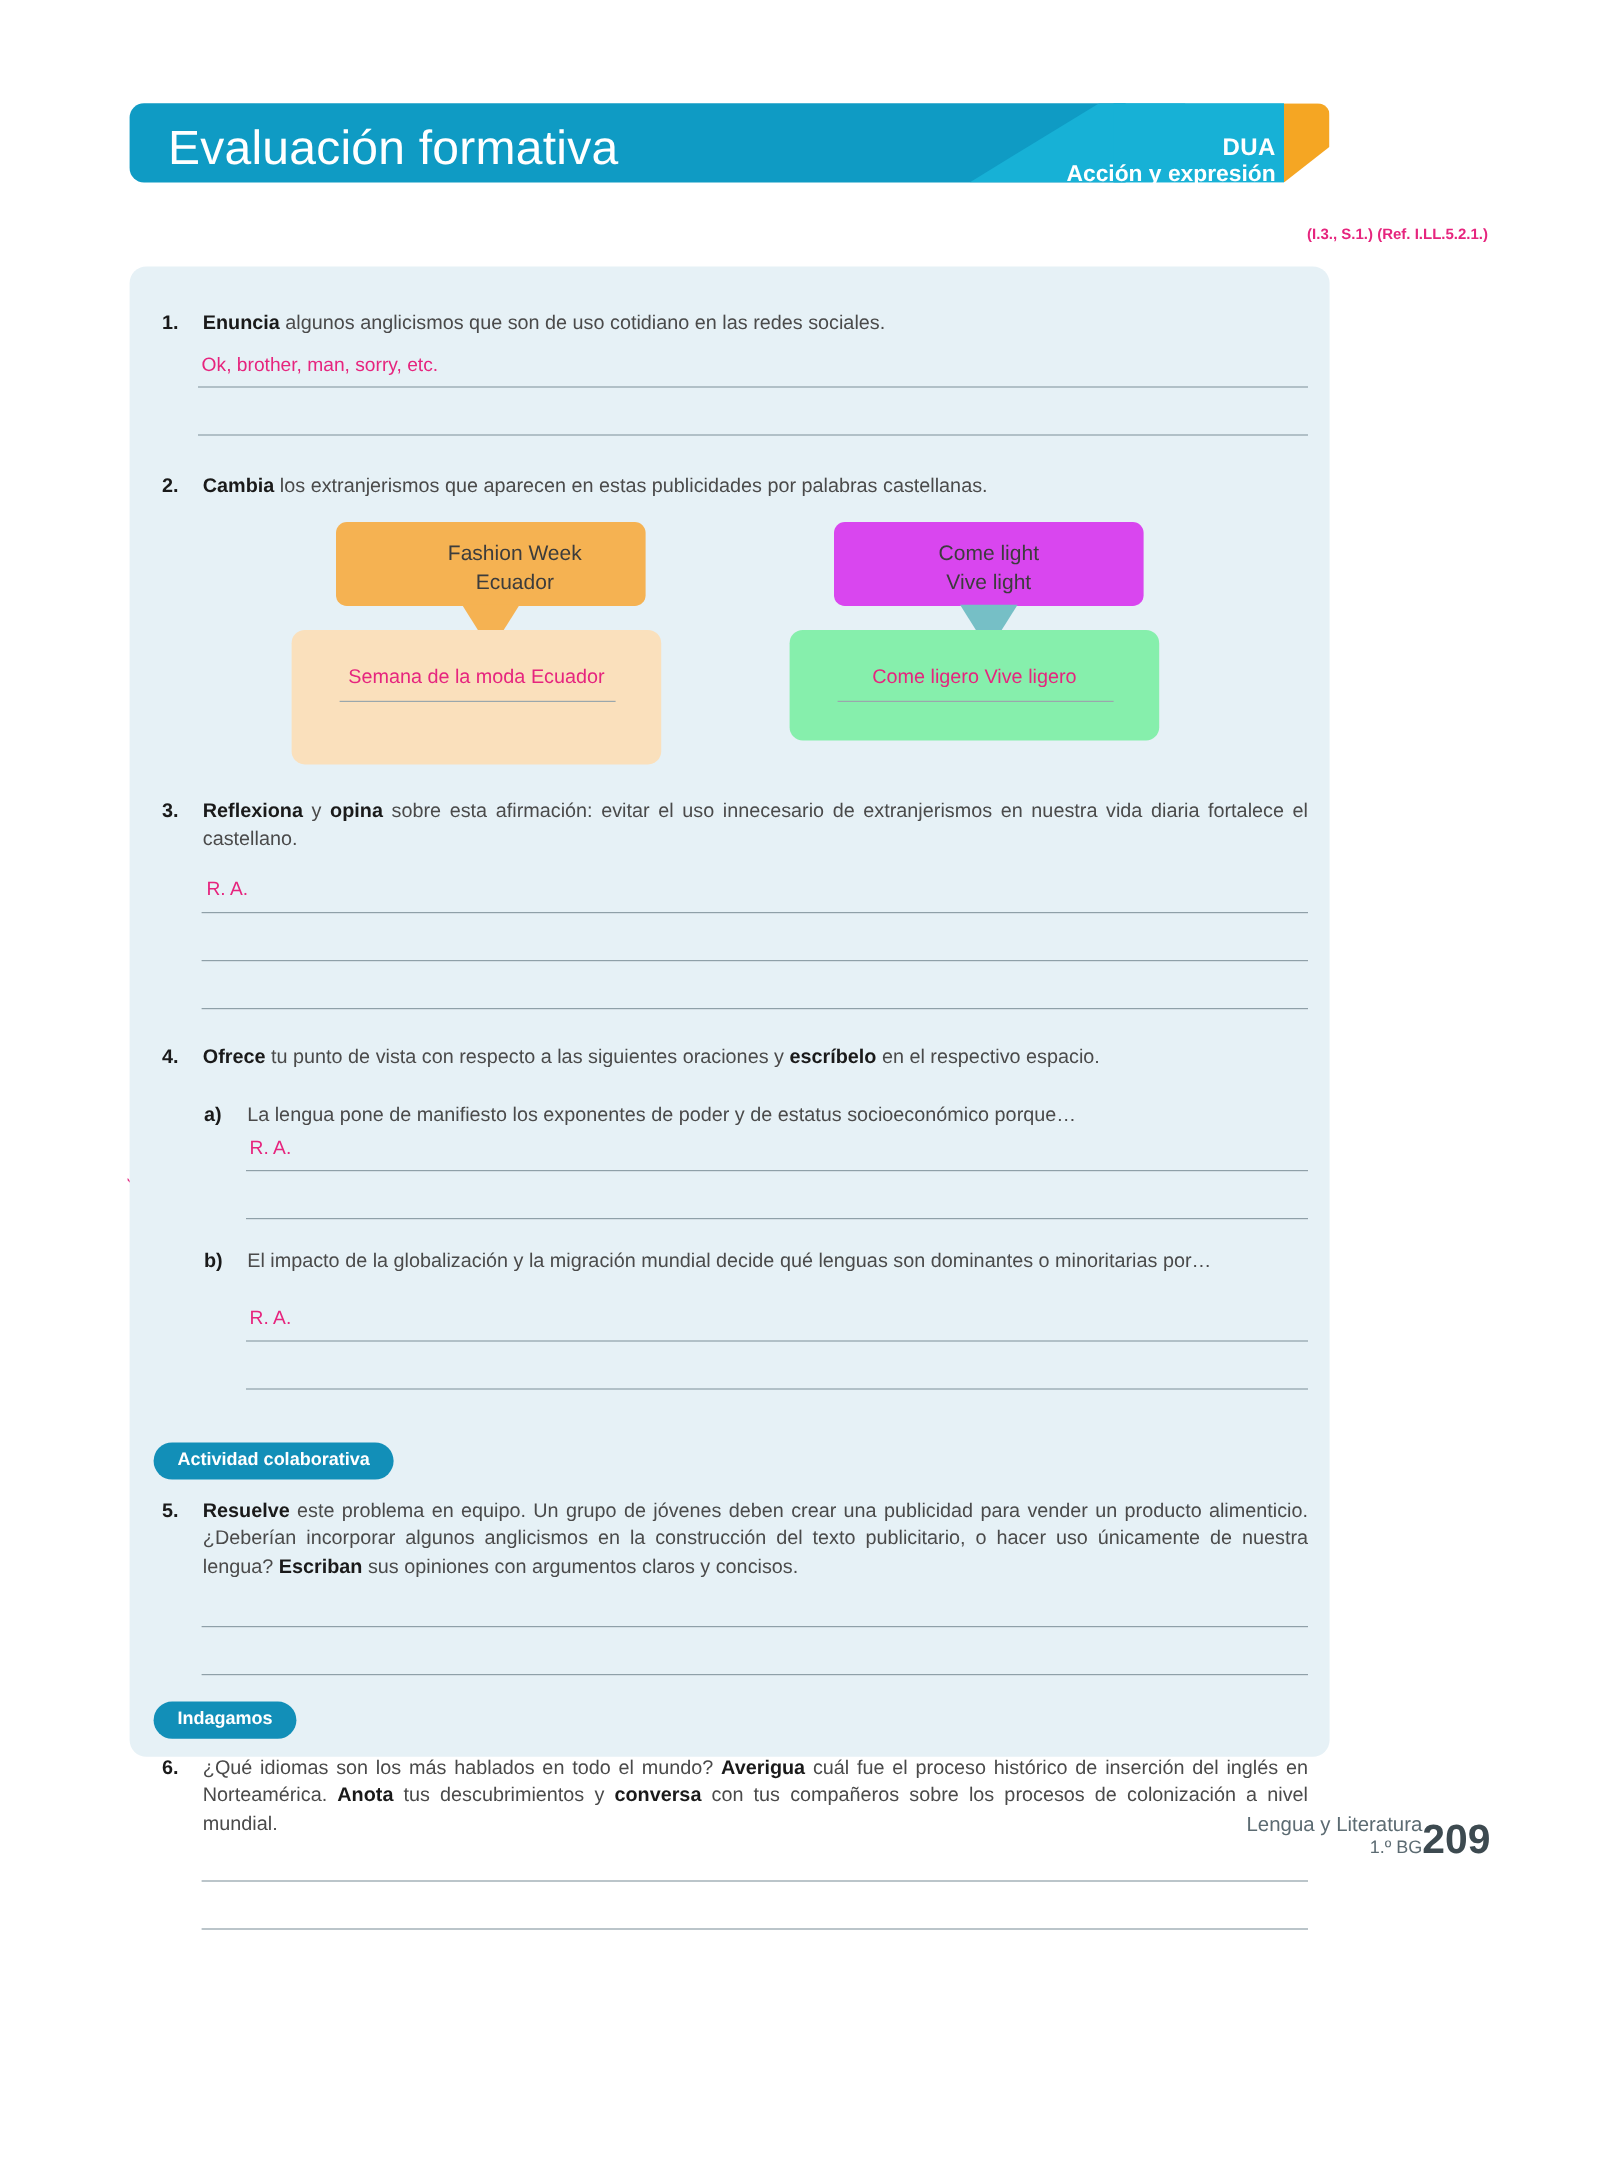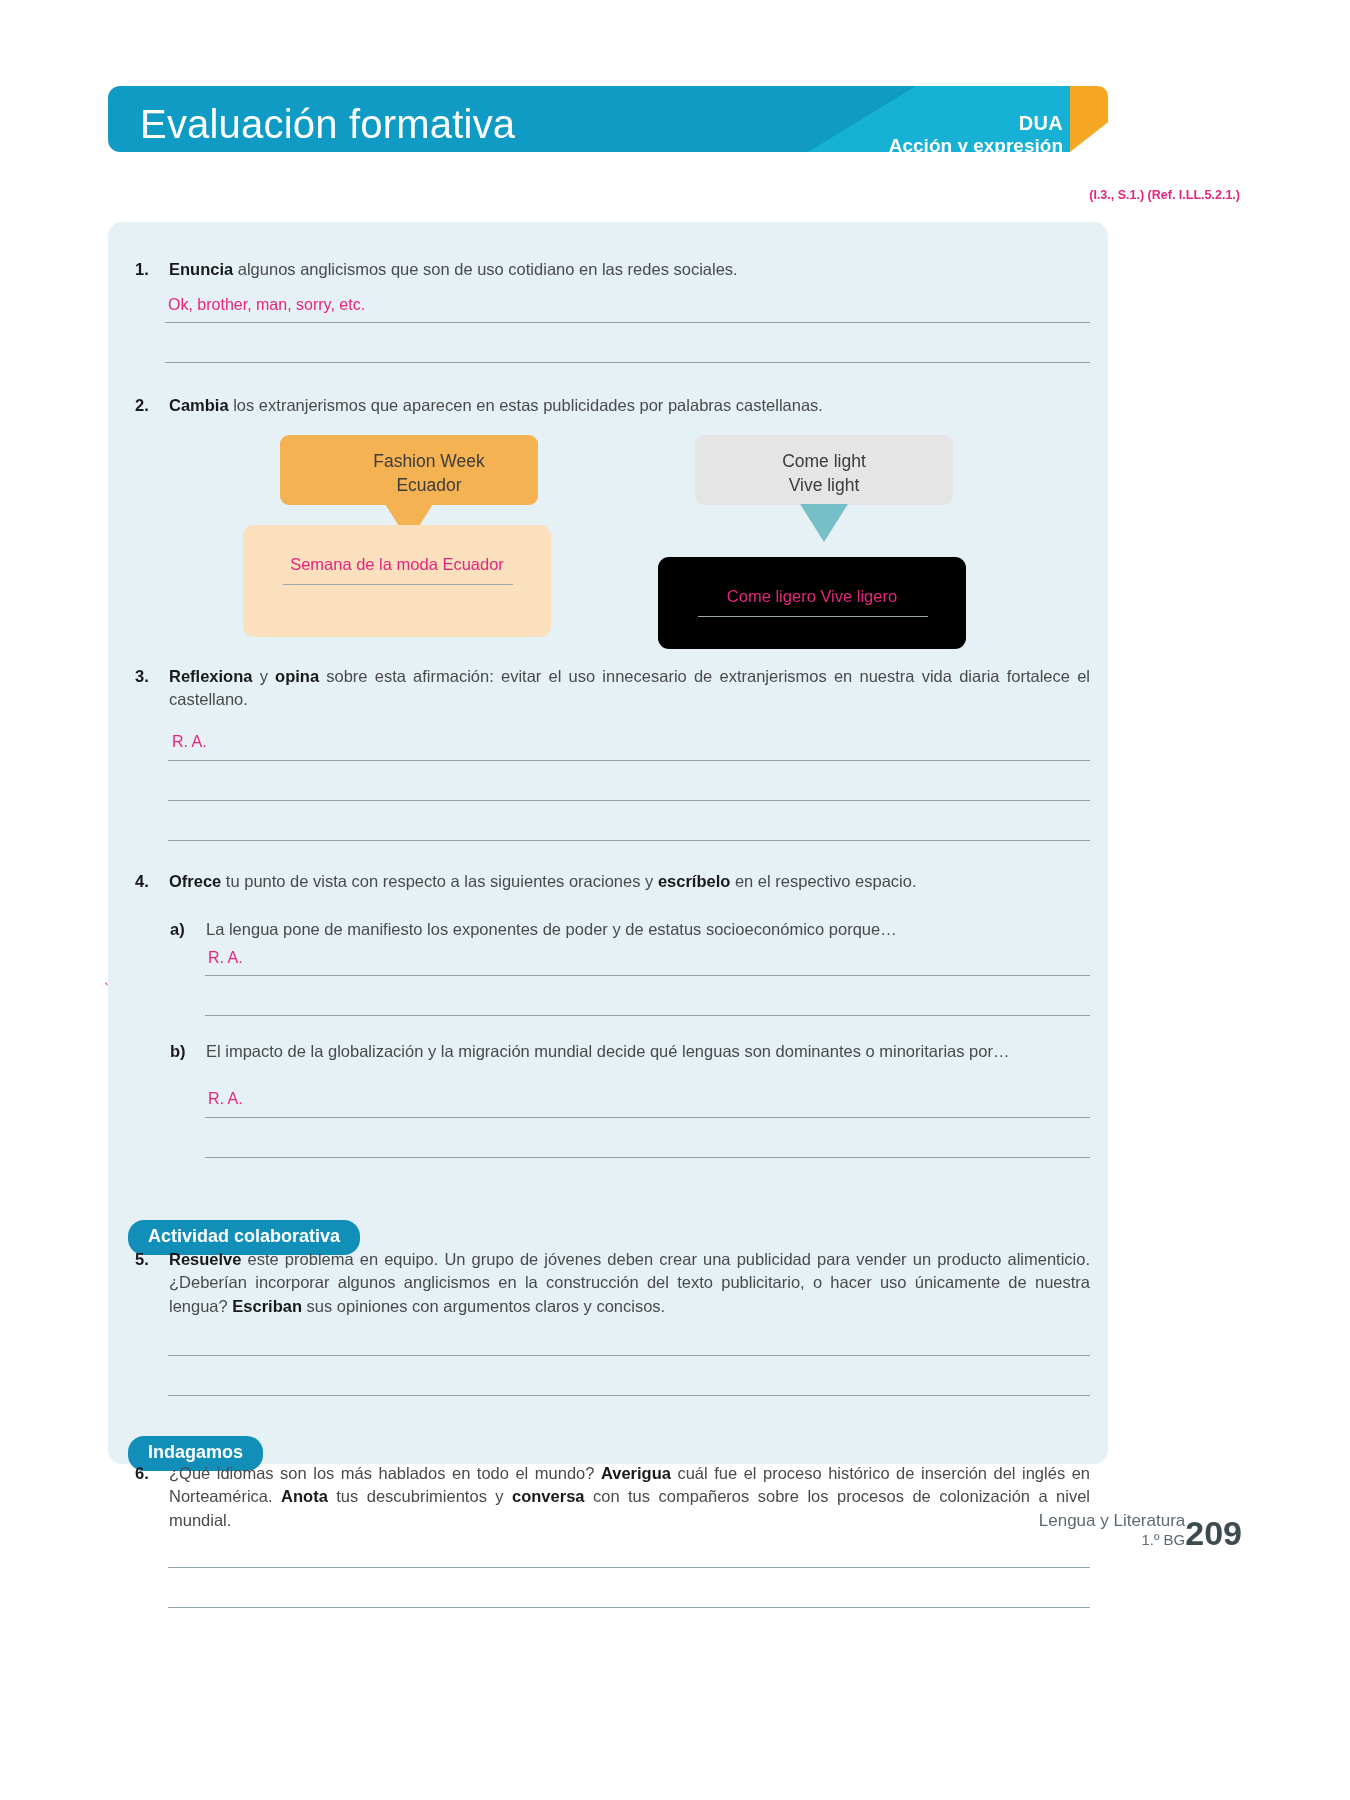--- a/index.html
+++ b/index.html
@@ -171,62 +171,61 @@
   .bubble {
     position: absolute;
     border-radius: 9px;
     text-align: center;
     font-size: 17.5px;
     color: #3c3c3c;
     line-height: 1.38;
     padding-top: 14px;
   }
   .bubble-orange { background: #F5B252; }
-  .bubble-teal   { background: #e5e5e5; }
+  .bubble-teal   { background: #d946ef; }
 
   .bubble-tail {
     position: absolute;
     width: 0; height: 0;
     border-left: 24px solid transparent;
     border-right: 24px solid transparent;
   }
   .tail-orange { border-top: 38px solid #F5B252; }
   .tail-teal   { border-top: 38px solid #76BFC6; }
 
   .ansbox {
     position: absolute;
     border-radius: 11px;
   }
   .ansbox-orange { background: #FAE0BC; }
-  .ansbox-teal   { background: #000000; margin-top: 32px; }
+  .ansbox-teal   { background: #86efac; }
 
   .ansbox-text {
     position: absolute;
     width: 100%;
     text-align: center;
     font-size: 16.5px;
     color: #E6257E;
   }
   .ansbox-rule {
     position: absolute;
     height: 1px;
     background: #9AA7AC;
   }
 
   
   .pill {
     position: absolute;
     background: #128FB8;
     color: #ffffff;
-    font-size: 18px;
+    font-size: 15px;
     font-weight: bold;
     border-radius: 16px;
     padding: 6px 20px 8px 20px;
     white-space: nowrap;
-    margin-top: 18px;
   }
 
   
   .footer {
     position: absolute;
     right: 108px;
     bottom: 250px;
     text-align: right;
   }
   .footer-row {

